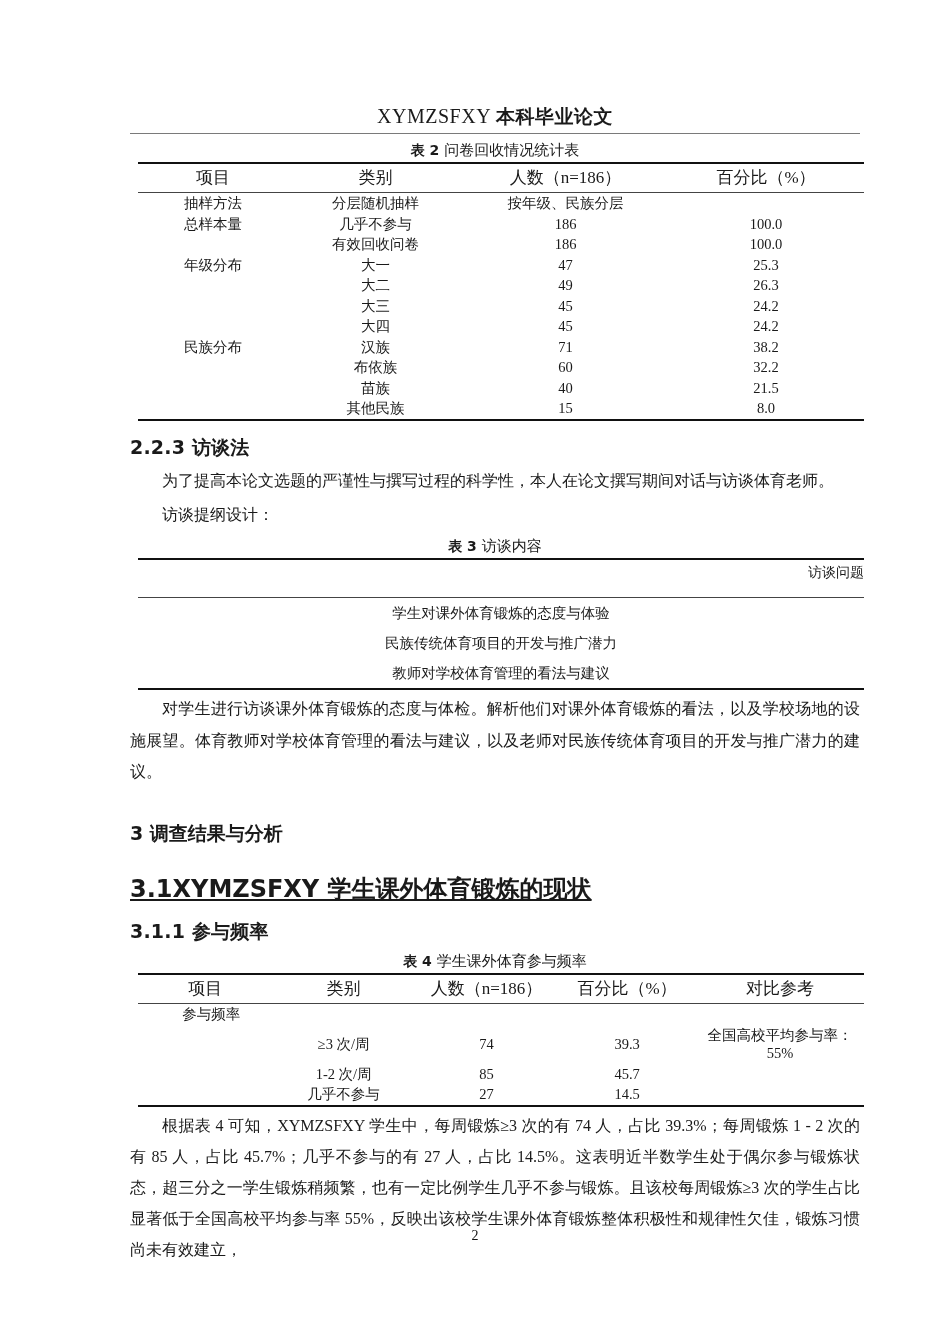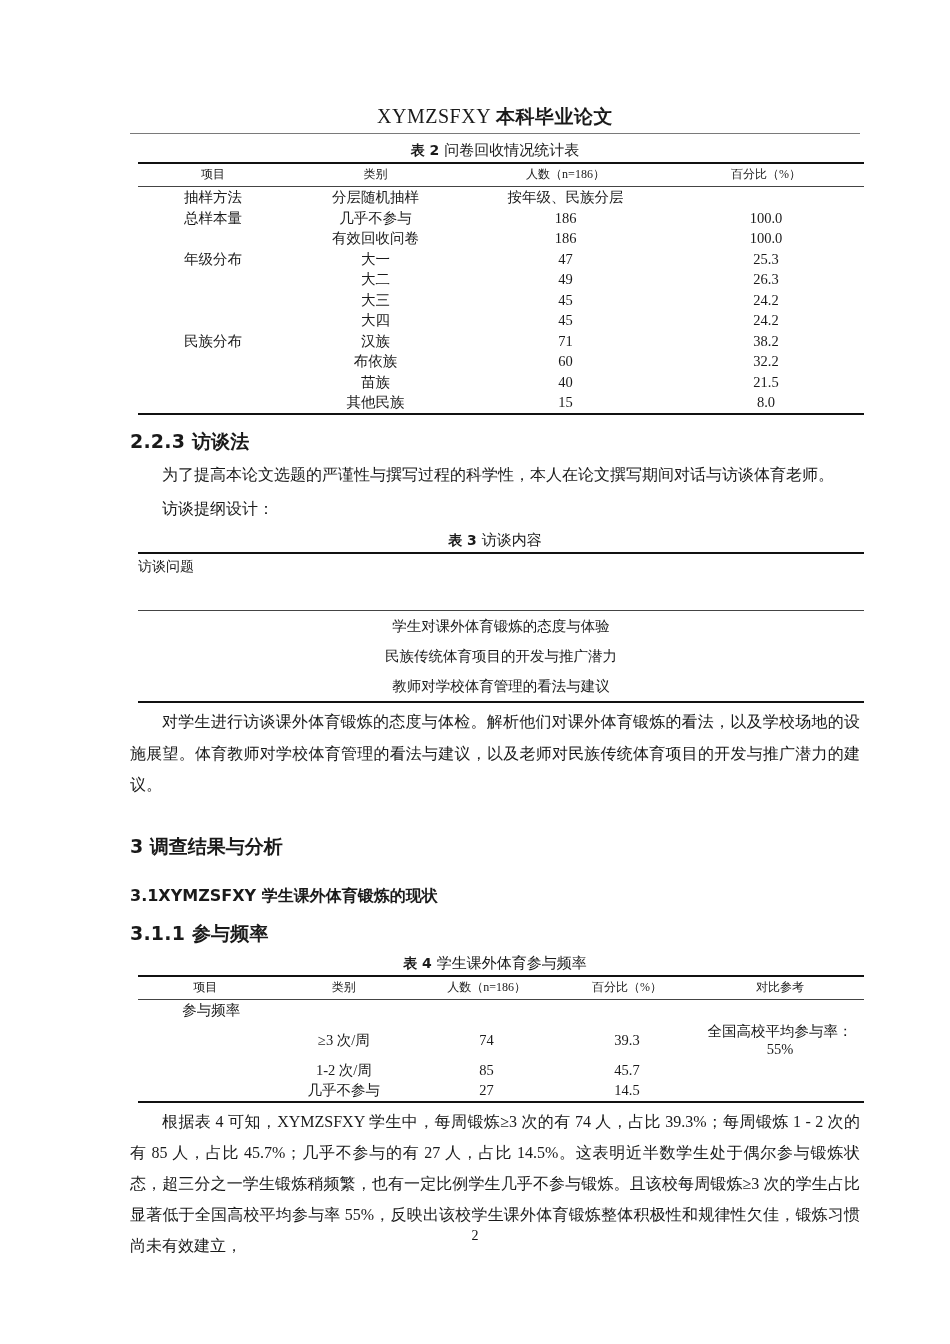--- a/index.html
+++ b/index.html
@@ -47,21 +47,21 @@
     border-collapse:collapse;
     width:726px;
     margin:0 0 0 8px;
     font-size:14.5px;
     font-family:"Liberation Serif","DejaVu Serif",serif;
   }
   table.doc thead th{
     font-weight:normal;
     text-align:center;
     padding:2px 0 3px 0;
-    font-size:12px;
+    font-size:17px;
   }
   table.doc thead tr{border-top:2.5px solid #111;border-bottom:1.2px solid #444;}
   table.doc tbody tr td{
     padding:1px 0;
     text-align:center;
     font-size:14.5px;
     line-height:1.28;
   }
   table.doc tbody{border-bottom:2.5px solid #111;}
   td.c-item{text-align:center;width:150px;}
@@ -76,33 +76,33 @@
   .left-item{text-align:left;padding-left:12px !important;}
 
   
   table.t3{
     border-collapse:collapse;width:726px;margin-left:8px;
     font-size:14.5px;
   }
   table.t3 .hdr{
     border-top:2.5px solid #111;border-bottom:1.2px solid #444;
   }
-  table.t3 .hdr td{text-align:left;padding:4px 0 34px 0;font-size:14px;}
+  table.t3 .hdr td{text-align:right;padding:4px 0 15px 0;font-size:14px;}
   table.t3 .bdy td{text-align:center;padding:5.5px 0;font-size:14.5px;}
   table.t3 .bdy{border-bottom:2.5px solid #111;}
 
   
   h3.h3{
     font-family:"DejaVu Sans","Liberation Sans",sans-serif;
     font-size:19px;font-weight:bold;margin:14px 0 4px 0;
     letter-spacing:.2px;
   }
   h2.h2{
     font-family:"DejaVu Sans","Liberation Sans",sans-serif;
-    font-size:16px;font-weight:bold;margin:26px 0 6px 0;
+    font-size:24px;font-weight:bold;margin:26px 0 6px 0;text-decoration:underline;
   }
   h1.h1{
     font-family:"DejaVu Sans","Liberation Sans",sans-serif;
     font-size:19px;font-weight:bold;margin:34px 0 10px 0;
   }
 
   
   p.body{
     font-size:16px;
     line-height:1.95;

